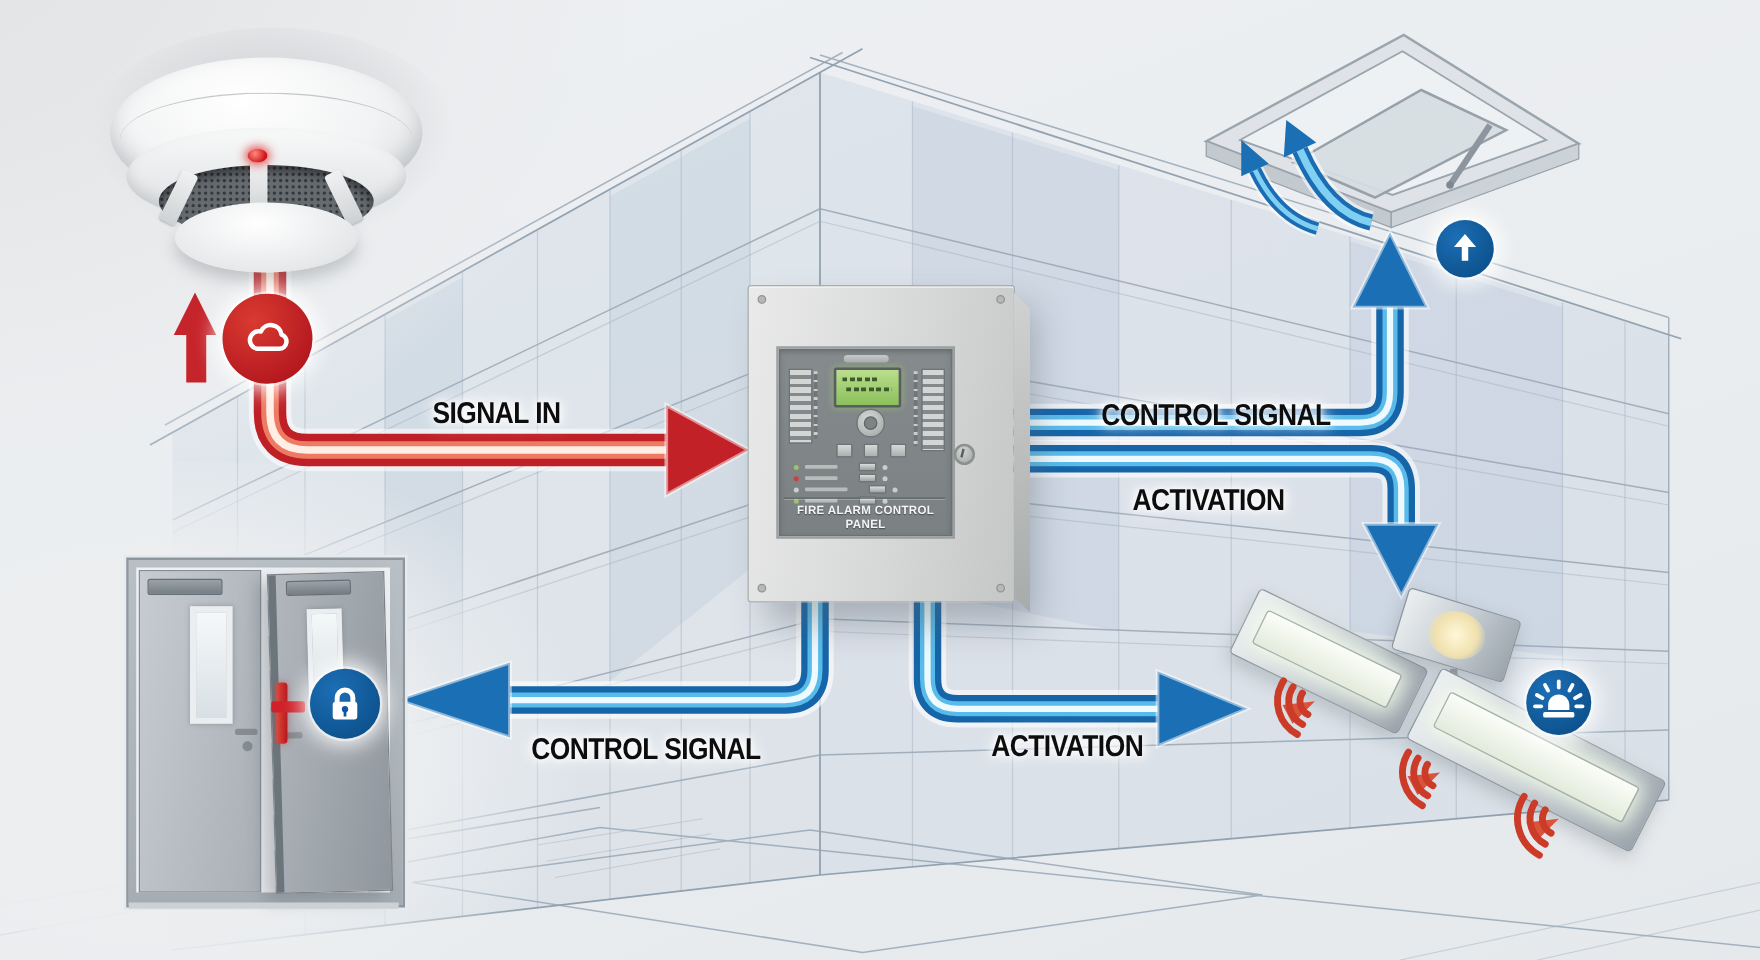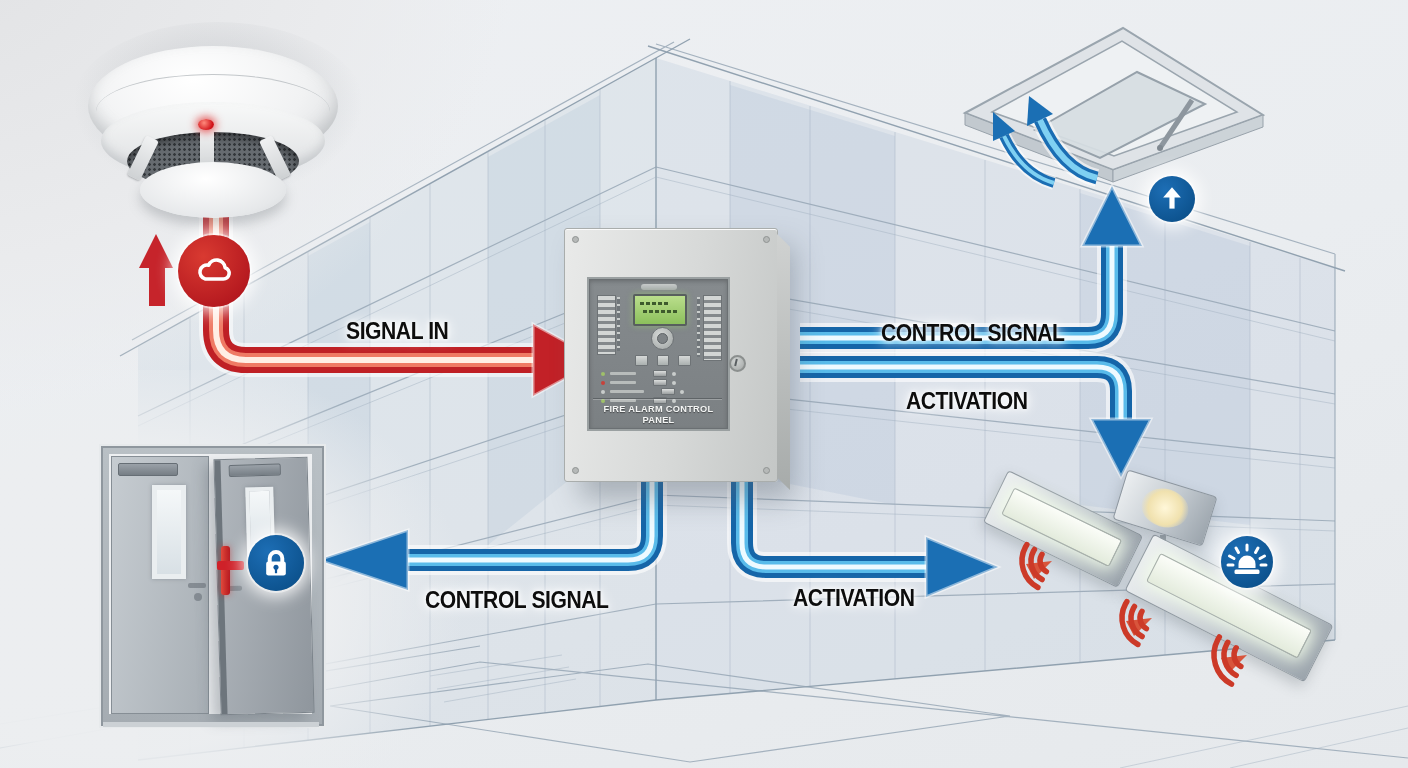--- a/index.html
+++ b/index.html
@@ -41,21 +41,21 @@
       background-size:5px 5px;box-shadow:inset 0 5px 8px rgba(0,0,0,.45);}
   .spoke{position:absolute;width:14px;height:44px;background:linear-gradient(#f0f1f2,#cfd2d4);
       border-radius:3px;box-shadow:0 1px 2px rgba(80,85,90,.4);}
   .det-cap{left:52px;top:122px;width:146px;height:56px;border-radius:50%;
       background:radial-gradient(ellipse at 45% 30%,#ffffff,#e6e8ea 70%,#d3d6d8);
       box-shadow:0 8px 12px rgba(120,126,132,.35);}
   .det-led{left:110px;top:79px;width:16px;height:11px;border-radius:50%;
       background:radial-gradient(circle at 38% 35%,#ff8a7c,#d01118 70%);
       box-shadow:0 0 8px 2px rgba(225,45,45,.8);}
   
-  .panel{left:564px;top:228px;width:212px;height:252px;border-radius:3px;
+  .panel{left:598px;top:228px;width:212px;height:252px;border-radius:3px;
       background:linear-gradient(100deg,#e9eae9 0%,#d7d9d8 55%,#c4c7c6 100%);
       border:1px solid #a9adac;box-shadow:16px 18px 28px rgba(85,95,105,.38),inset 0 1px 0 #fbfbfb;}
   .panel-side{position:absolute;right:-13px;top:5px;bottom:-9px;width:13px;
       background:linear-gradient(#d0d2d1,#a7abaa);clip-path:polygon(0 0,100% 5%,100% 100%,0 95%);}
   .panel-face{position:absolute;left:22px;top:48px;width:139px;height:150px;
       background:linear-gradient(#868b8e,#7b8083);border:2px solid #9aa0a1;
       box-shadow:inset 0 0 0 1px #6b7073,inset 0 2px 5px rgba(0,0,0,.25);}
   .p-logo{position:absolute;left:52px;top:5px;width:36px;height:6px;border-radius:3px;
       background:linear-gradient(#c6cac9,#a9aead);}
   .p-lcd{position:absolute;left:44px;top:15px;width:50px;height:28px;

